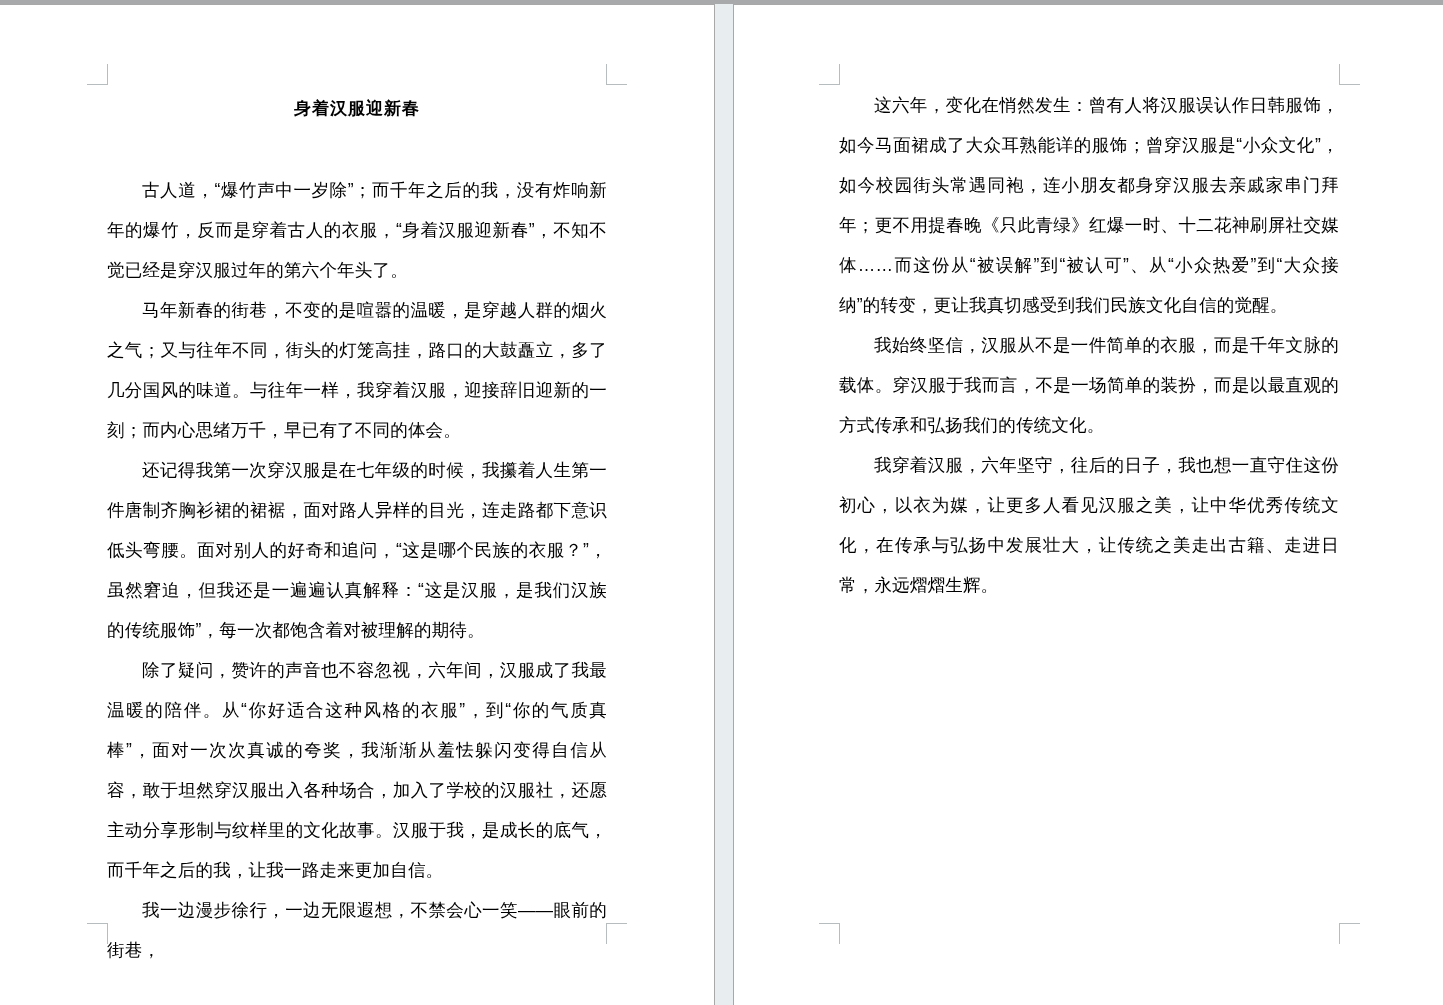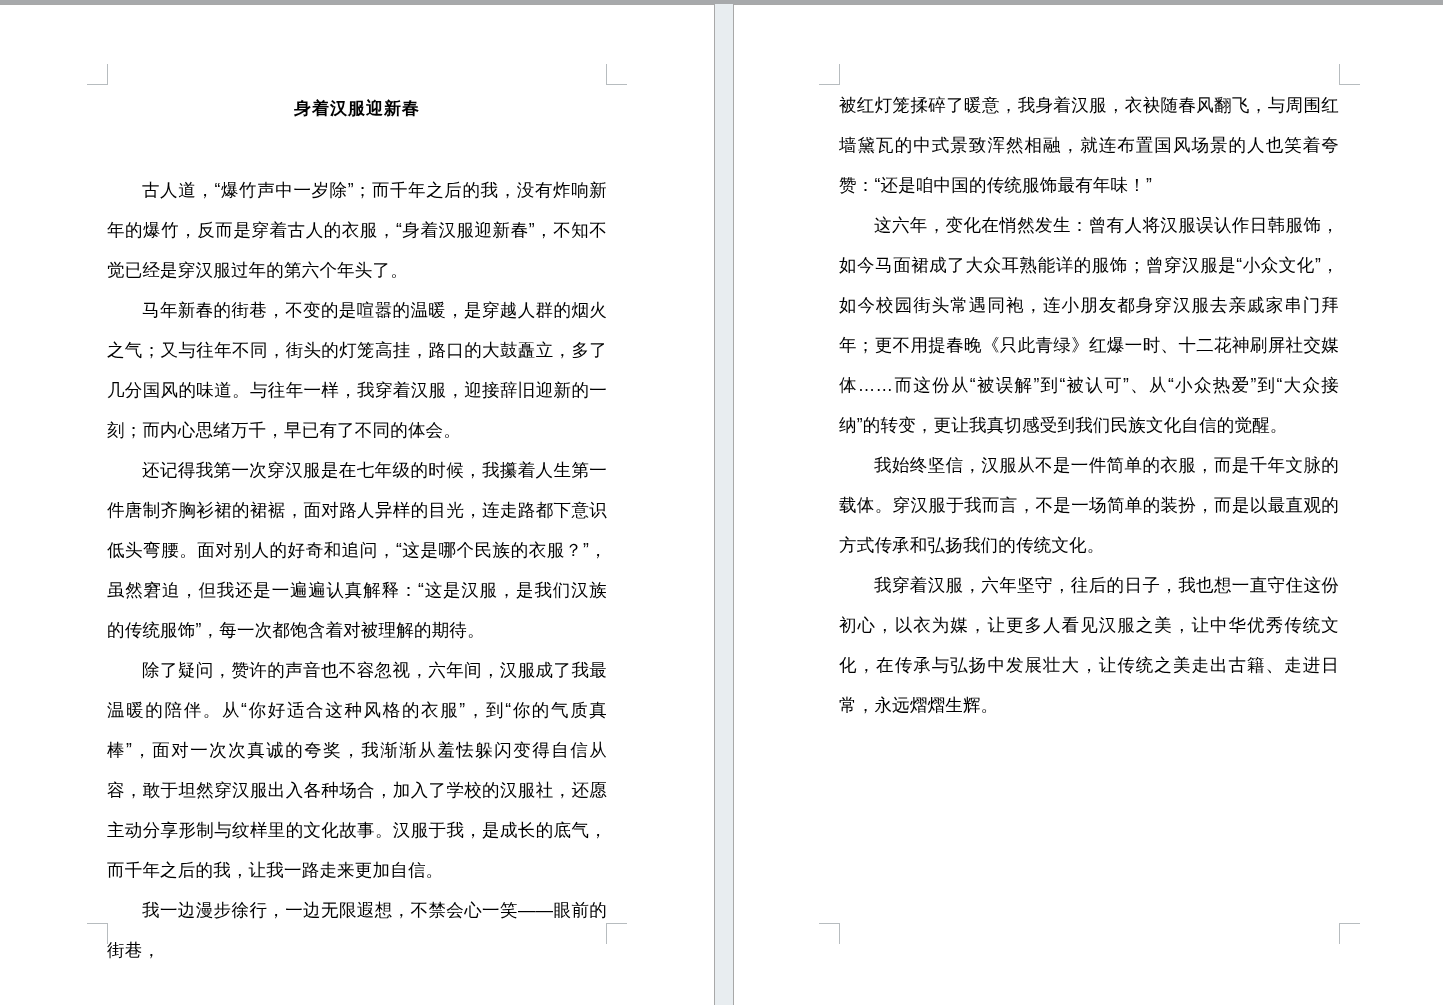--- a/index.html
+++ b/index.html
@@ -101,20 +101,19 @@
       <p class="para indent">我一边漫步徐行，一边无限遐想，不禁会心一笑——眼前的街巷，</p>
     </div>
   </div>
 
   <div class="page page-right">
     <div class="mark tl"></div>
     <div class="mark tr"></div>
     <div class="mark bl"></div>
     <div class="mark br"></div>
     <div class="content">
-      <p class="para">被红灯笼揉碎了暖意，我身着汉服，衣袂随春风翻飞，与周围红墙黛瓦的中式景致浑然相融，就连布置国风场景的人也笑着夸赞：“还是咱中国的传统服饰最有年味！”</p>
       <p class="para indent">这六年，变化在悄然发生：曾有人将汉服误认作日韩服饰，如今马面裙成了大众耳熟能详的服饰；曾穿汉服是“小众文化”，如今校园街头常遇同袍，连小朋友都身穿汉服去亲戚家串门拜年；更不用提春晚《只此青绿》红爆一时、十二花神刷屏社交媒体……而这份从“被误解”到“被认可”、从“小众热爱”到“大众接纳”的转变，更让我真切感受到我们民族文化自信的觉醒。</p>
       <p class="para indent">我始终坚信，汉服从不是一件简单的衣服，而是千年文脉的载体。穿汉服于我而言，不是一场简单的装扮，而是以最直观的方式传承和弘扬我们的传统文化。</p>
       <p class="para indent">我穿着汉服，六年坚守，往后的日子，我也想一直守住这份初心，以衣为媒，让更多人看见汉服之美，让中华优秀传统文化，在传承与弘扬中发展壮大，让传统之美走出古籍、走进日常，永远熠熠生辉。</p>
     </div>
   </div>
 
 </div>
 
 </body></html>

